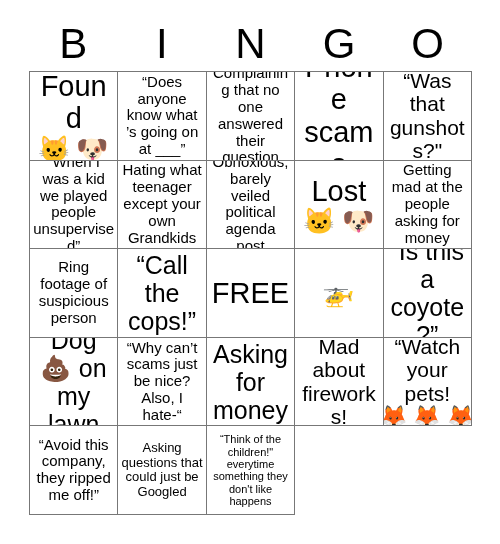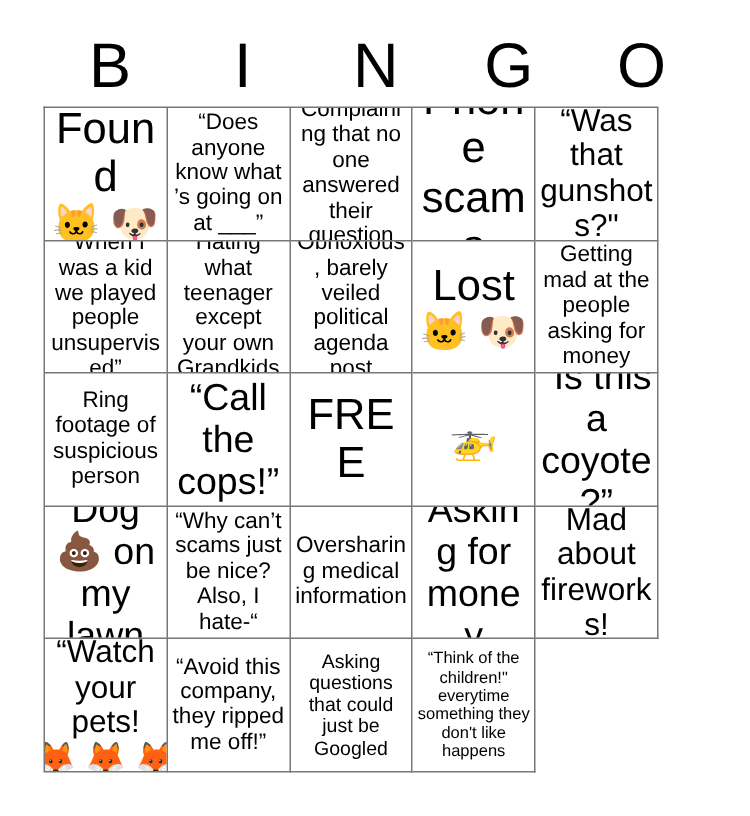--- a/index.html
+++ b/index.html
@@ -42,21 +42,21 @@
     font-weight: 400;
     letter-spacing: 0px;
     color: #000;
   }
 
   
   .bingo-grid {
     position: absolute;
     left: 29px;
     top: 71px;
-    width: 410px;
+    width: 443px;
     height: 444px;
     display: grid;
     grid-template-columns: repeat(5, 1fr);
     grid-template-rows: repeat(5, 1fr);
     border-top: 1px solid #777;
     border-left: 1px solid #777;
     box-sizing: border-box;
     background: #ffffff;
   }
   .cell {
@@ -171,23 +171,20 @@
       </div>
       <div class="cell fs-xl">
         <span class="txt">“Is this a coyote?”</span>
       </div>
       <div class="cell fs-xl">
         <span class="txt">Dog 💩 on my lawn</span>
       </div>
       <div class="cell fs-md">
         <span class="txt">“Why can’t scams just be nice? Also, I hate-“</span>
       </div>
-      <div class="cell fs-md">
-        <span class="txt">Oversharing medical information</span>
-      </div>
       <div class="cell fs-xl">
         <span class="txt">Asking for money</span>
       </div>
       <div class="cell fs-lg">
         <span class="txt">Mad about fireworks!</span>
       </div>
       <div class="cell fs-lg">
         <span class="txt">“Watch your pets!</span>
         <div class="emoji-row">
           <span class="emo">🦊</span>

